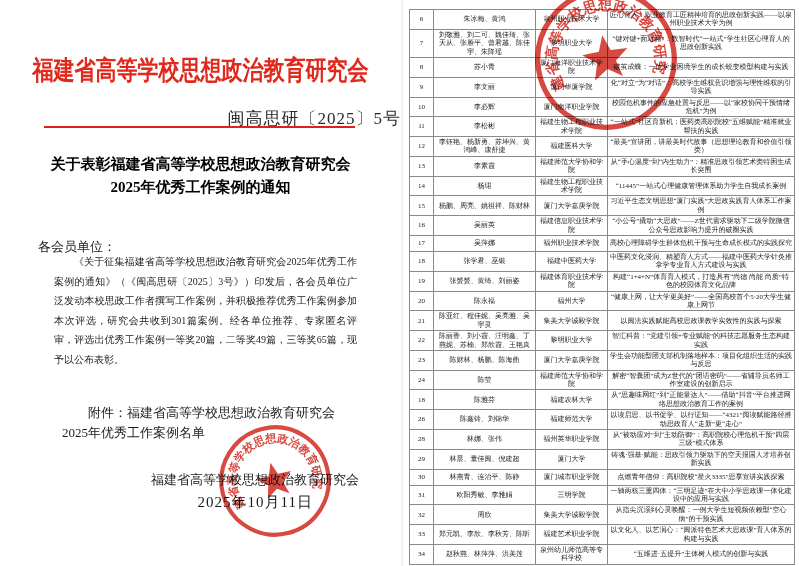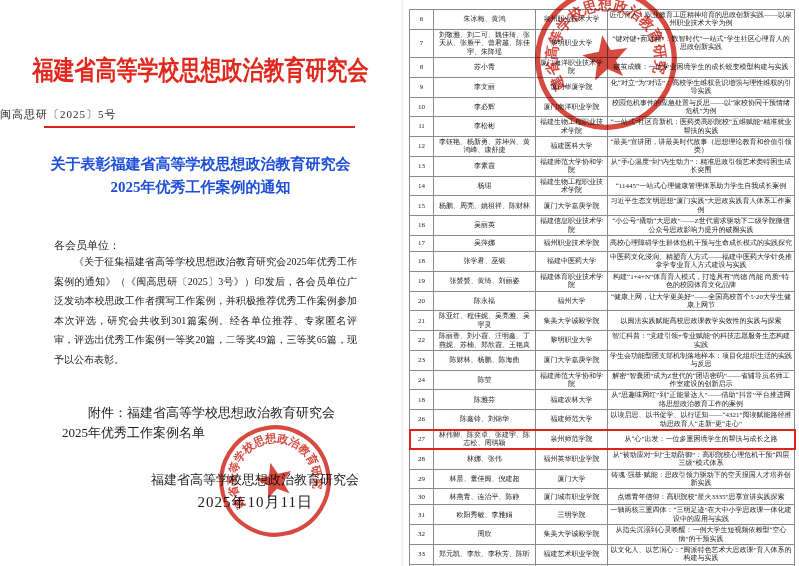--- a/index.html
+++ b/index.html
@@ -6,26 +6,26 @@
   .canvas{position:relative;width:799px;height:566px;background:#fdfdfd;overflow:hidden;
           font-family:"Liberation Serif","DejaVu Serif",serif;color:#1c1c1c;}
   .page{position:absolute;top:0;height:566px;background:#ffffff;}
   .page.left{left:0;width:401px;}
   .page.right{left:403px;width:396px;}
   .divider{position:absolute;left:401px;top:0;width:2px;height:566px;background:#f1f1f1;}
 
   
   .org-title{position:absolute;left:14px;right:14px;top:56px;text-align:center;
              color:#e0281c;font-weight:bold;font-size:21px;transform:scaleY(1.25);}
-  .doc-no{position:absolute;left:0;right:0;top:107px;text-align:left;font-size:11px;
+  .doc-no{position:absolute;left:0;right:0;top:107px;text-align:right;font-size:17px;
           letter-spacing:1px;color:#2a2a2a;}
   .red-rule{position:absolute;left:44px;right:46px;top:126px;height:2px;background:#d8241c;}
   .notice-title{position:absolute;left:0;right:0;top:153px;text-align:center;
-                font-size:15px;font-weight:bold;line-height:1.55;color:#1d4ed8;}
-  .salutation{position:absolute;left:54px;top:238px;font-size:11px;}
+                font-size:15px;font-weight:bold;line-height:1.55;color:#000000;}
+  .salutation{position:absolute;left:38px;top:238px;font-size:13px;}
   .body-par{position:absolute;left:54px;right:44px;top:252px;margin:0;font-size:10px;
             line-height:19.5px;text-align:justify;text-indent:2em;font-family:Liberation Serif, serif;}
   .attachment{position:absolute;left:54px;right:44px;top:395px;margin:8px;font-size:13px;
               line-height:19.5px;text-indent:2em;}
   .sig-org{position:absolute;right:42px;top:471px;font-size:13px;}
   .sig-date{position:absolute;right:88px;top:493px;font-size:15px;letter-spacing:1px;}
 
   
   .stamp{position:absolute;mix-blend-mode:multiply;pointer-events:none;}
   .stamp svg{width:100%;height:100%;opacity:.82;}
@@ -194,26 +194,20 @@
             <td class="c1">陈雅芬</td>
             <td class="c2">福建农林大学</td>
             <td class="c3">从“思趣味网红”到“正能量达人”——借助“抖音”平台推进网络思想政治教育工作的案例</td>
           </tr>
           <tr>
             <td class="c0">26</td>
             <td class="c1">陈鑫铃、刘锦华</td>
             <td class="c2">福建师范大学</td>
             <td class="c3">以读启思、以书促学、以行证知——“4321”阅读赋能路径推动思政育人“走新”更“走心”</td>
           </tr>
-          <tr class="highlight">
-            <td class="c0">27</td>
-            <td class="c1">林伟卿、陈奕卓、张建宇、陈志松、周琪颖</td>
-            <td class="c2">泉州师范学院</td>
-            <td class="c3">从“心”出发：一位多重困境学生的帮扶与成长之路</td>
-          </tr>
           <tr>
             <td class="c0">28</td>
             <td class="c1">林娜、张伟</td>
             <td class="c2">福州英华职业学院</td>
             <td class="c3">从“被动应对”到“主动防御”：高职院校心理危机干预“四层三级”模式体系</td>
           </tr>
           <tr>
             <td class="c0">29</td>
             <td class="c1">林晨、童佳闽、倪建超</td>
             <td class="c2">厦门大学</td>

